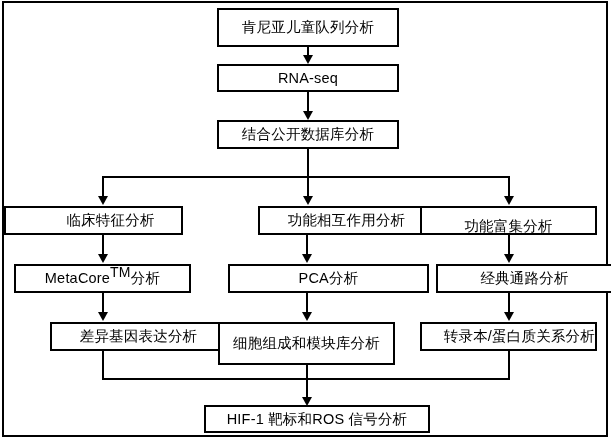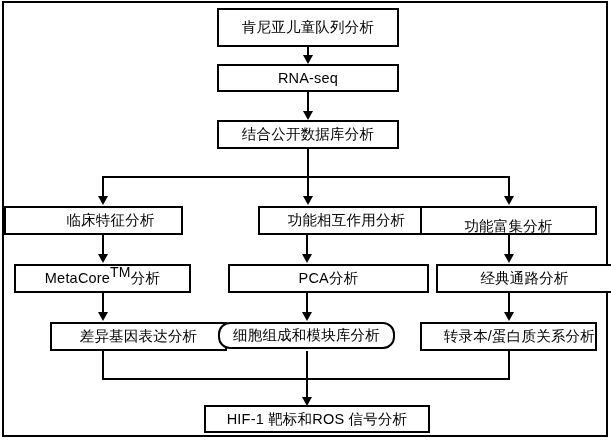--- a/index.html
+++ b/index.html
@@ -132,21 +132,21 @@
   <div class="vline" style="left:102px; top:293px; height:22px;"></div>
   <div class="arrowhead" style="left:98px; top:312px;"></div>
   <div class="vline" style="left:306px; top:293px; height:22px;"></div>
   <div class="arrowhead" style="left:302px; top:312px;"></div>
   <div class="vline" style="left:508px; top:293px; height:22px;"></div>
   <div class="arrowhead" style="left:504px; top:312px;"></div>
 
   <div class="node" style="left:14px; top:322px; width:177px; height:29px;margin-left:36px;">
     <span>差异基因表达分析</span>
   </div>
-  <div class="node" style="left:218px; top:322px; width:177px; height:27px;border-radius:12px;">
+  <div class="node" style="left:218px; top:322px; width:177px; height:43px;">
     <span>细胞组成和模块库分析</span>
   </div>
   <div class="node" style="left:420px; top:322px; width:177px; height:29px;justify-content:flex-end;">
     <span>转录本/蛋白质关系分析</span>
   </div>
 
   <div class="vline" style="left:102px; top:351px; height:29px;"></div>
   <div class="vline" style="left:306px; top:351px; height:29px;"></div>
   <div class="vline" style="left:508px; top:351px; height:29px;"></div>
   <div class="hline" style="left:102px; top:378px; width:408px;"></div>

